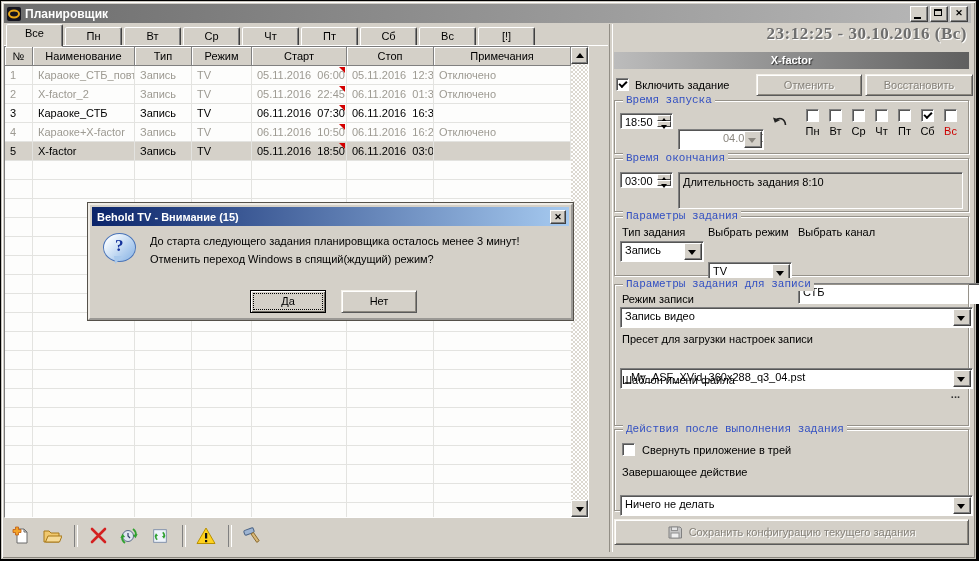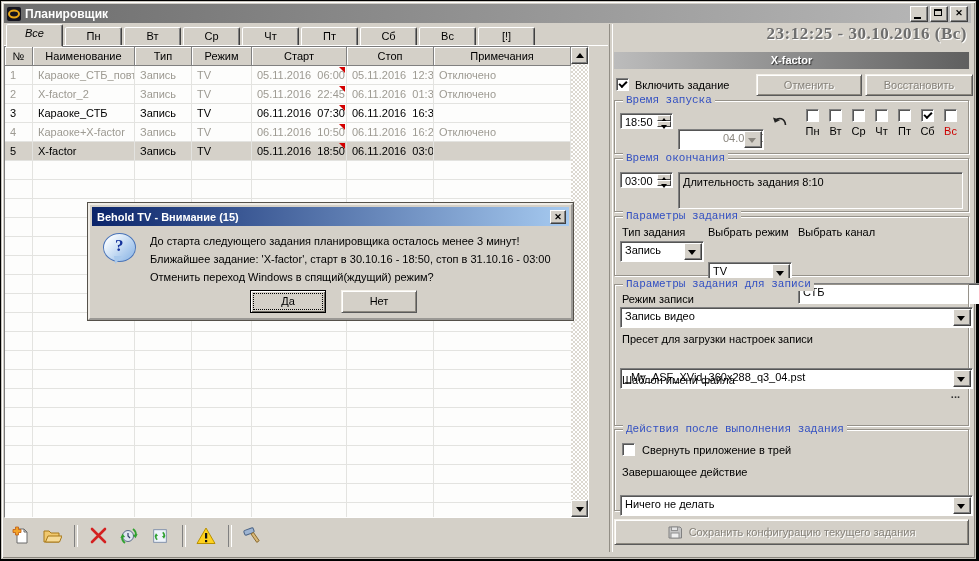--- a/index.html
+++ b/index.html
@@ -15,21 +15,21 @@
   .winbtns{margin-left:auto;display:flex;gap:2px;}
   .wbtn{width:16px;height:14px;background:#d4d0c8;border:1px solid;border-color:#fff #404040 #404040 #fff;
     box-shadow:inset -1px -1px 0 #808080;position:relative;}
   .wbtn .min{position:absolute;left:3px;bottom:2px;width:7px;height:2px;background:#000;}
   .wbtn .max{position:absolute;left:3px;top:2px;width:8px;height:7px;border:1px solid #000;border-top:2px solid #000;box-sizing:border-box;}
   .wbtn .cls{position:absolute;left:0;top:0;width:100%;height:100%;text-align:center;font-size:9px;font-weight:bold;line-height:13px;}
   
   .tabs{position:absolute;left:6px;top:25px;height:21px;display:flex;align-items:flex-end;}
   .tab{width:55px;height:17px;margin-right:2px;background:#d4d0c8;border:1px solid;border-color:#fff #404040 transparent #fff;
     border-radius:2px 2px 0 0;text-align:center;line-height:17px;box-shadow:inset -1px 0 0 #808080;}
-  .tab.sel{height:21px;z-index:3;position:relative;margin-bottom:-1px;box-shadow:inset -1px 0 0 #808080;font-style:italic;}
+  .tab.sel{height:21px;z-index:3;position:relative;margin-bottom:-1px;box-shadow:inset -1px 0 0 #808080;}
   .tabline{position:absolute;left:4px;top:45px;width:604px;height:1px;background:#fff;}
   
   .table-panel{position:absolute;left:4px;top:46px;width:585px;height:472px;background:#fdfdfc;
     border:1px solid #7b7b7b;border-right-color:#fff;border-bottom-color:#fff;box-sizing:border-box;display:flex;flex-direction:column;}
   .tblinner{position:absolute;left:0;top:0;right:17px;bottom:0;display:flex;flex-direction:column;}
   .thead{display:flex;height:19px;flex:0 0 19px;}
   .th{background:#d4d0c8;border-right:1px solid #808080;border-bottom:1px solid #808080;
     box-shadow:inset 1px 1px 0 #fff;text-align:center;line-height:18px;box-sizing:border-box;overflow:hidden;}
   .tr{display:flex;height:19px;flex:0 0 19px;}
   .td{border-right:1px solid #e3e3e0;border-bottom:1px solid #e3e3e0;box-sizing:border-box;
@@ -414,19 +414,18 @@
   </div>
 
   <div class="dialog">
     <div class="dtitle">
       <span class="dt">Behold TV - Внимание (15)</span>
       <div class="dclose"><span>✕</span></div>
     </div>
     <div class="qicon"></div>
     <div class="dtext">
       <div>До старта следующего задания планировщика осталось менее 3 минут!</div>
-      <div>Ближайшее задание: 'X-factor', старт в 30.10.16 - 18:50, стоп в 31.10.16 - 03:00</div>
       <div>Отменить переход Windows в спящий(ждущий) режим?</div>
     </div>
     <div class="dbtn yes">Да</div>
     <div class="dbtn no btn" style="line-height:21px;">Нет</div>
   </div>
 </div>
 
 </body></html>

